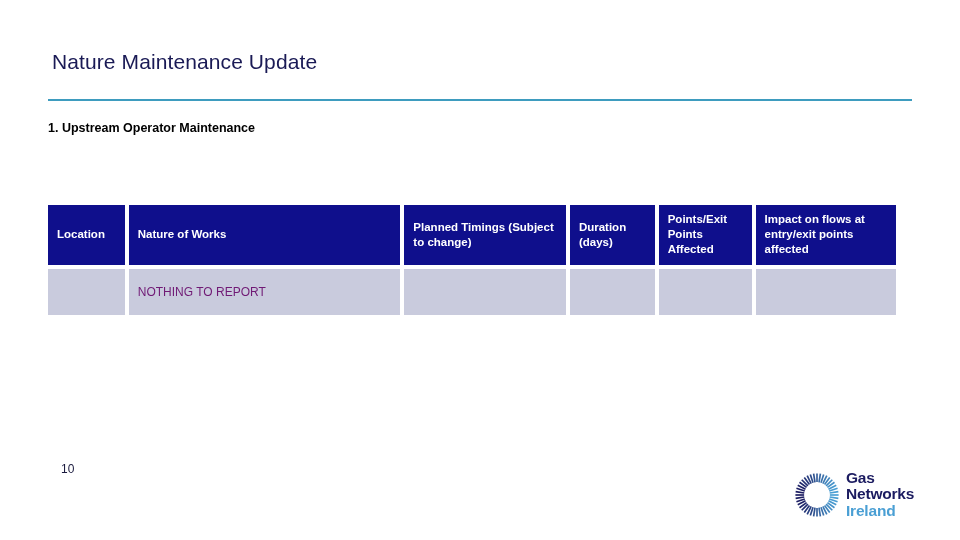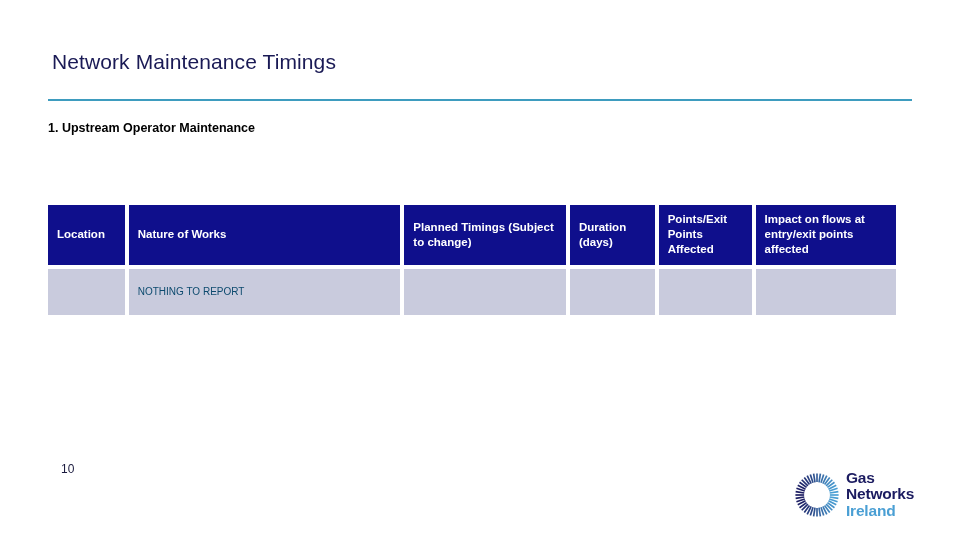--- a/index.html
+++ b/index.html
@@ -84,22 +84,22 @@
     padding: 7px 9px;
     line-height: 1.32;
     height: 39px;
     box-sizing: border-box;
   }
   .maint-table th.vmid { vertical-align: middle; }
   .maint-table th.vtop { vertical-align: top; }
 
   .maint-table td {
     background: #c9cbdd;
-    color: #0c4a6e;
-    font-size: 10px;
+    color: #701a75;
+    font-size: 12px;
     font-weight: 400;
     text-align: left;
     vertical-align: middle;
     padding: 7px 9px;
     height: 46px;
     box-sizing: border-box;
   }
 
   
   .col-location { width: 76px; }
@@ -148,21 +148,21 @@
   }
   .logo-line.ireland {
     color: #4a9fd4;
   }
 </style>
 </head>
 <body>
 
 <div class="slide">
 
-  <div class="slide-title">Network Maintenance Timings</div>
+  <div class="slide-title">Nature Maintenance Update</div>
 
   <div class="title-rule"></div>
 
   <div class="section-heading">1. Upstream Operator Maintenance</div>
 
 
   <table class="maint-table">
     <colgroup>
       <col class="col-location">
       <col class="col-nature">

